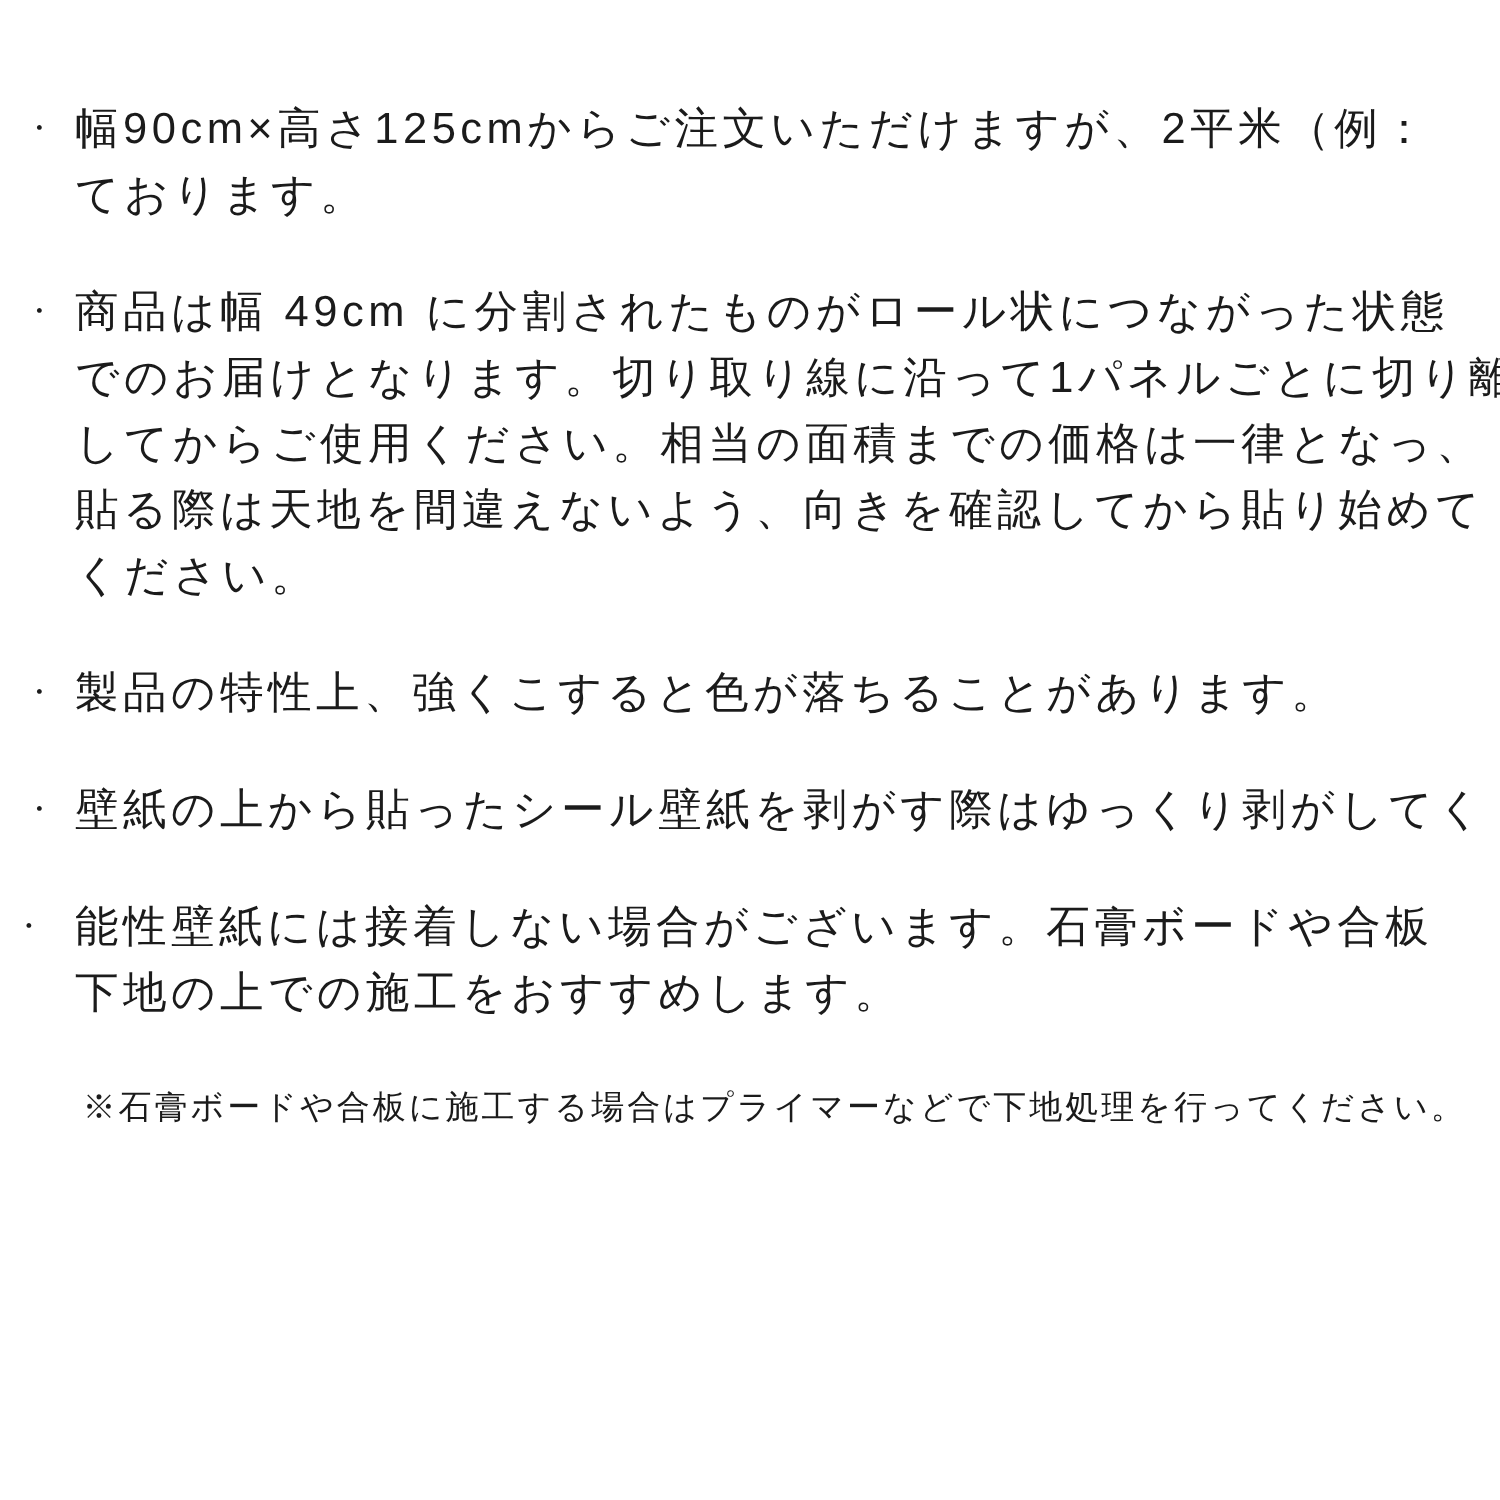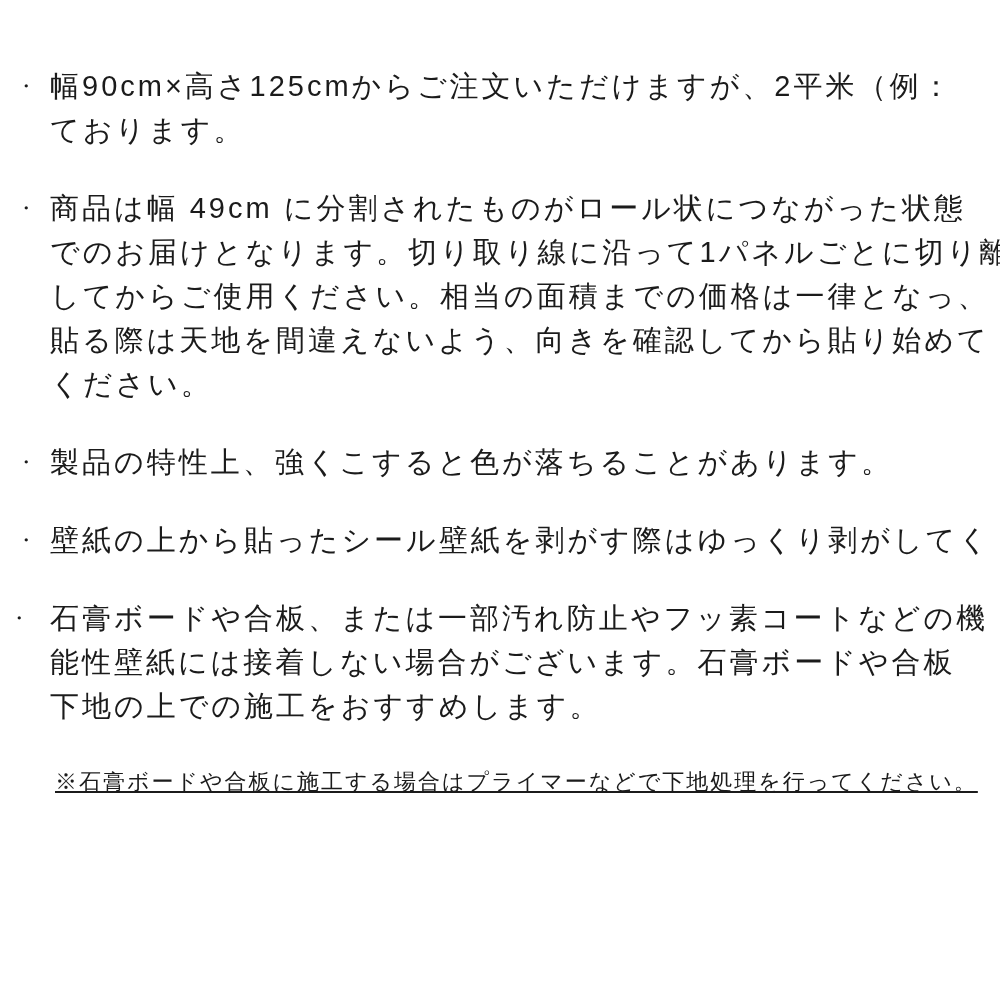--- a/index.html
+++ b/index.html
@@ -47,21 +47,20 @@
   
   .note-item:nth-child(5) .bullet { left: -41px; }
   .note-item:nth-child(5) .note-line:first-of-type { margin-left: -24px; }
   .footnote {
     margin: 33px 0 0 0;
     padding-left: 5px;
     font-size: 22px;
     line-height: 40px;
     letter-spacing: 2px;
     white-space: nowrap;
-    text-decoration: underline;
   }
 </style>
 </head>
 <body>
 
 <div class="page">
   <ul class="notes-list">
 
     <li class="note-item">
       <span class="bullet">・</span>
@@ -83,21 +82,20 @@
       <span class="note-line">製品の特性上、強くこすると色が落ちることがあります。</span>
     </li>
 
     <li class="note-item">
       <span class="bullet">・</span>
       <span class="note-line">壁紙の上から貼ったシール壁紙を剥がす際はゆっくり剥がしてく</span>
     </li>
 
     <li class="note-item">
       <span class="bullet">・</span>
-      <span class="note-line">石膏ボードや合板、または一部汚れ防止やフッ素コートなどの機</span>
       <span class="note-line">能性壁紙には接着しない場合がございます。石膏ボードや合板</span>
       <span class="note-line">下地の上での施工をおすすめします。</span>
     </li>
 
   </ul>
 
   <p class="footnote">※石膏ボードや合板に施工する場合はプライマーなどで下地処理を行ってください。</p>
 </div>
 
 </body></html>

